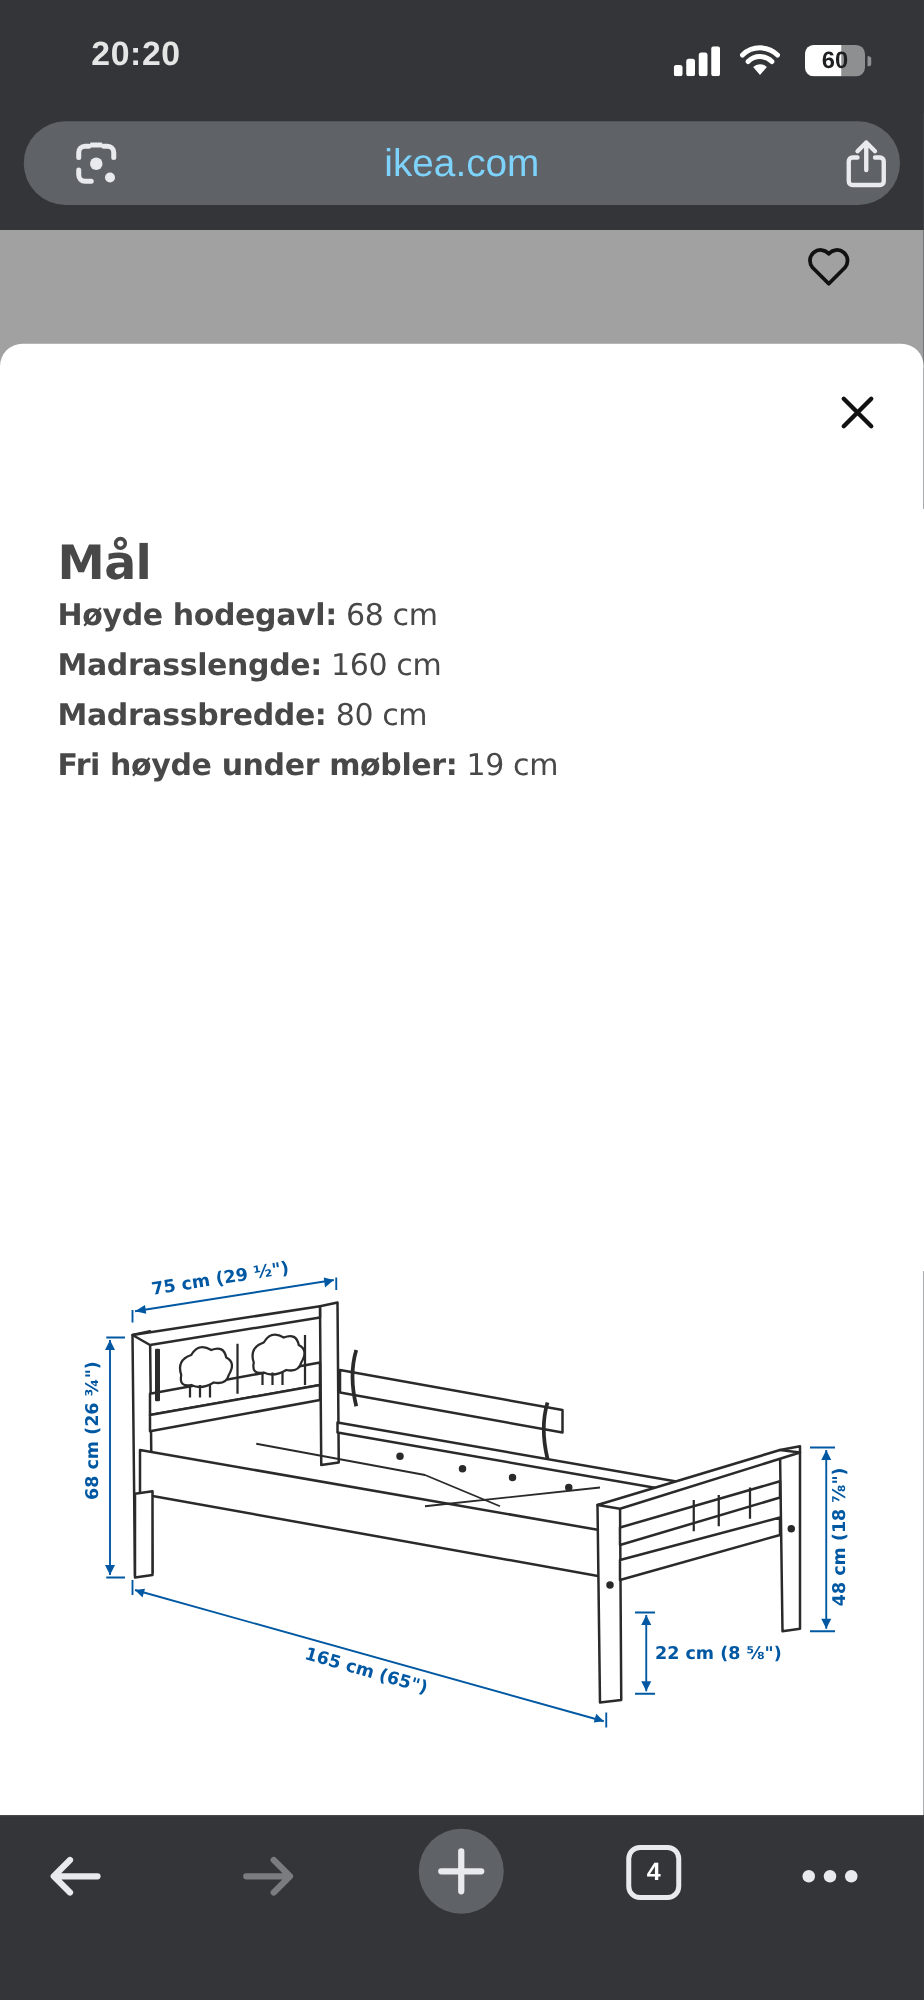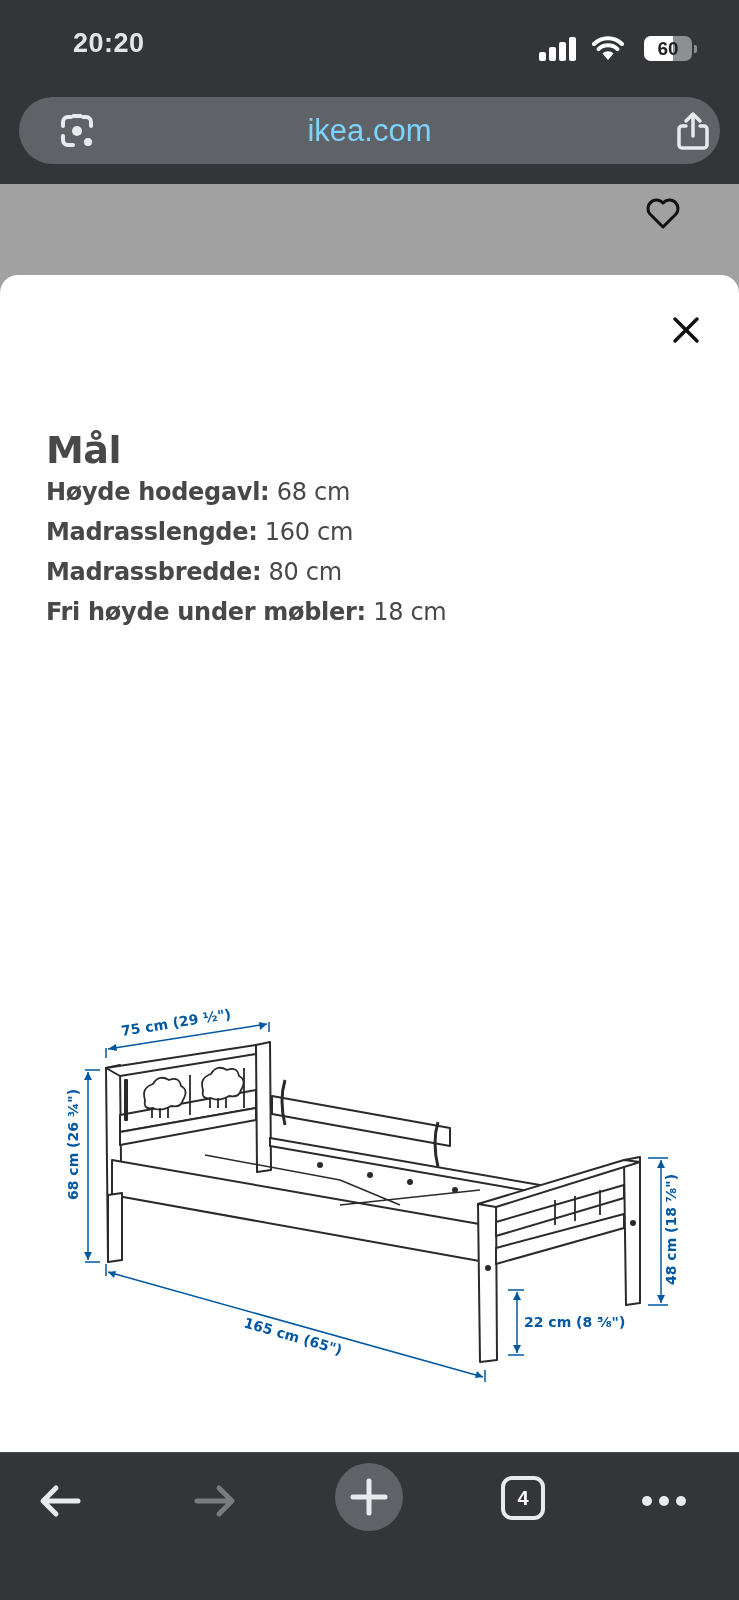--- a/index.html
+++ b/index.html
@@ -110,21 +110,21 @@
   <div class="spec-row">
     <span class="spec-label">Madrasslengde:</span>
     <span class="spec-value">160 cm</span>
   </div>
   <div class="spec-row">
     <span class="spec-label">Madrassbredde:</span>
     <span class="spec-value">80 cm</span>
   </div>
   <div class="spec-row">
     <span class="spec-label">Fri høyde under møbler:</span>
-    <span class="spec-value">18 cm</span>
+    <span class="spec-value">19 cm</span>
   </div>
 </div>
 
 <svg class="diagram" viewBox="40 990 660 420">
   <g stroke="#2a2a2a" stroke-width="2" fill="#fff" stroke-linejoin="round">
 
     <path d="M106 1068 L120 1065 L122 1258 L108 1260 Z"></path>
 
     <path d="M256 1045 L270 1042 L271 1170 L257 1172 Z"></path>
 

